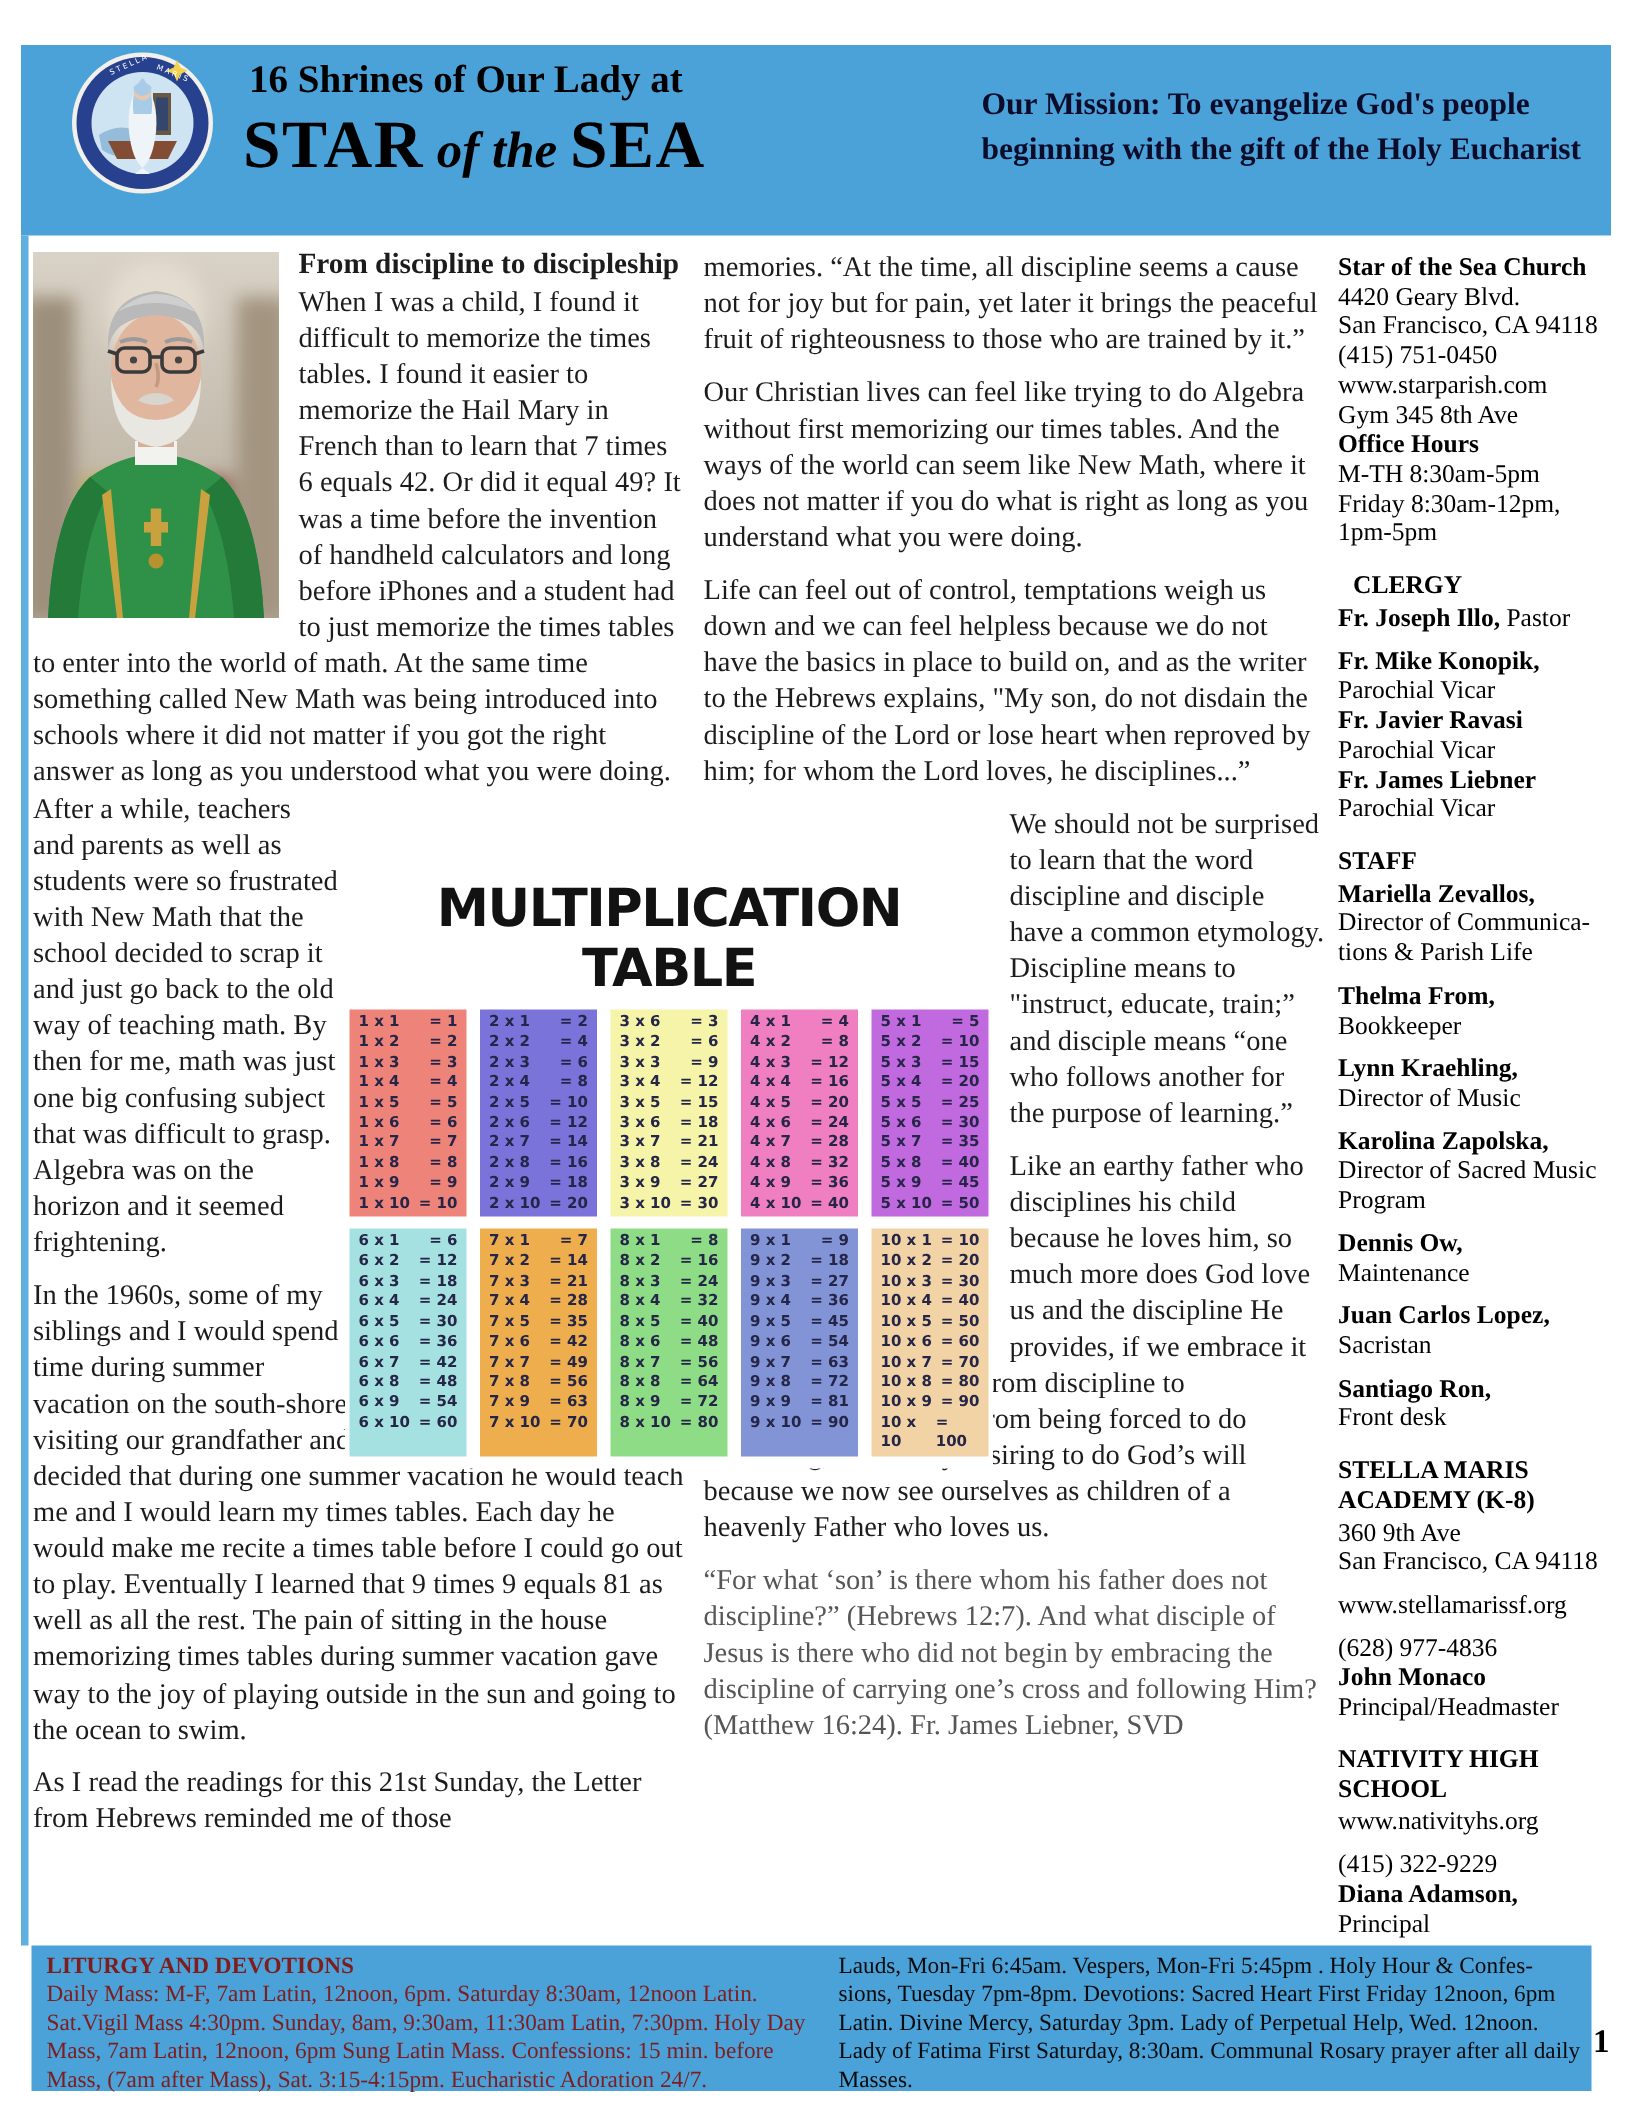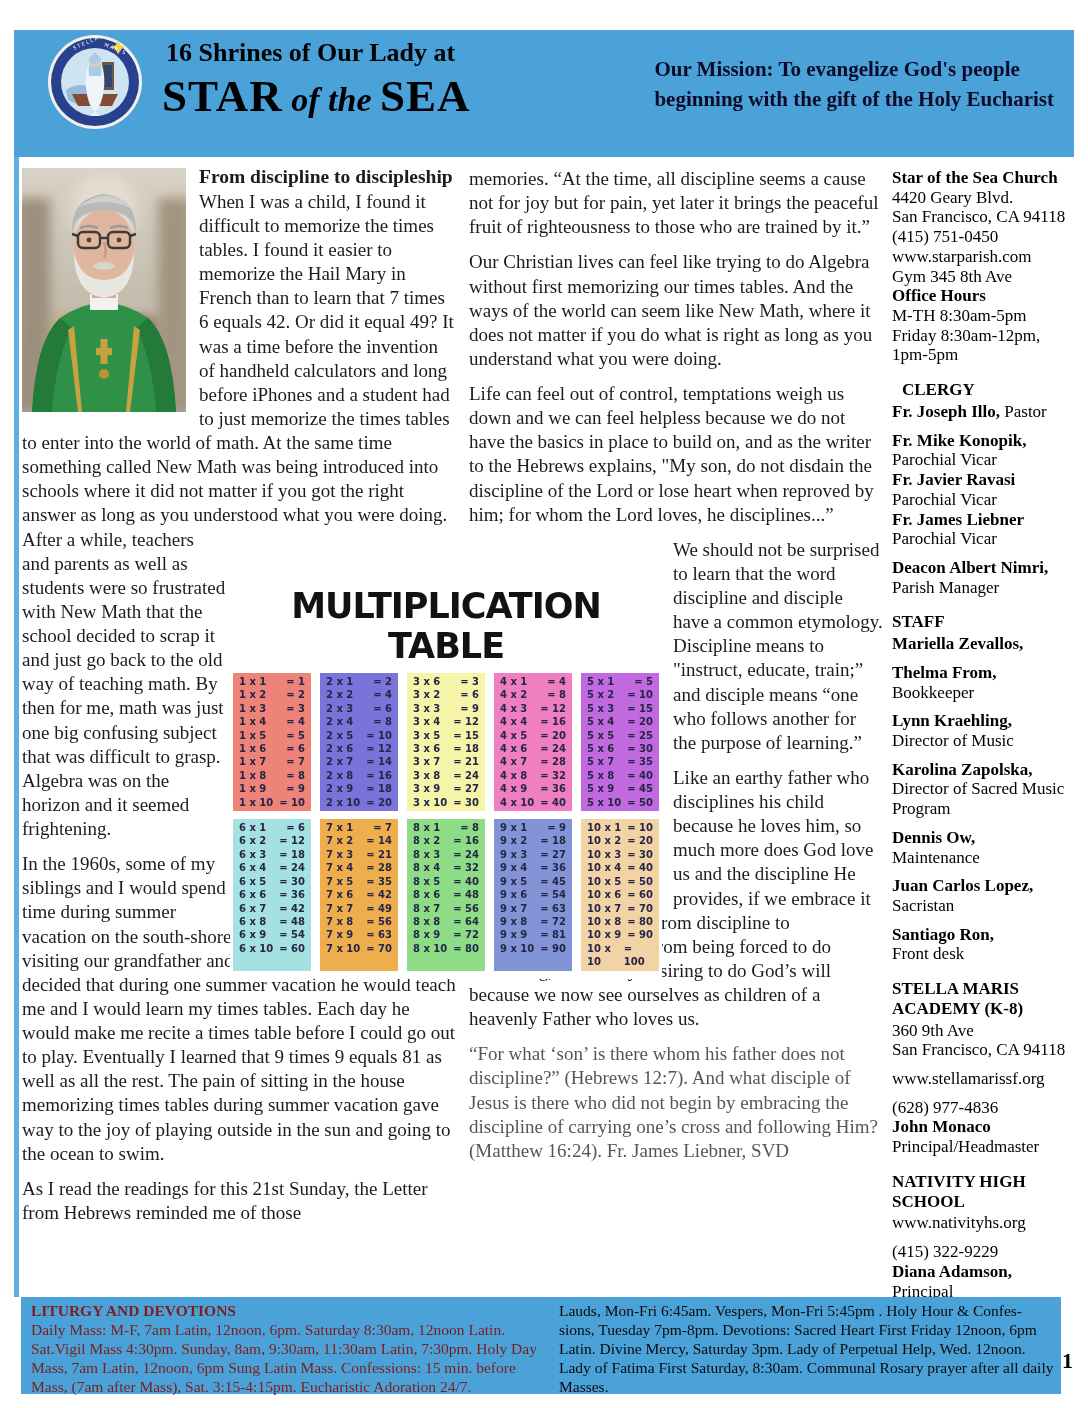--- a/index.html
+++ b/index.html
@@ -613,25 +613,24 @@
         <div class="sb-entry">M-TH 8:30am-5pm</div>
         <div class="sb-entry">Friday 8:30am-12pm,</div>
         <div class="sb-entry">1pm-5pm</div>
       </div>
       <div class="sb-section">
         <div class="sb-heading ind">CLERGY</div>
         <div class="sb-entry"><b>Fr. Joseph Illo,</b><span> Pastor</span></div>
         <div class="sb-entry gap"><b>Fr. Mike Konopik,</b><div>Parochial Vicar</div></div>
         <div class="sb-entry"><b>Fr. Javier Ravasi</b><div>Parochial Vicar</div></div>
         <div class="sb-entry"><b>Fr. James Liebner</b><div>Parochial Vicar</div></div>
-        <div class="sb-entry gap"><b>Deacon Albert Nimri,</b><div>Parish Manager</div></div>
       </div>
       <div class="sb-section">
         <div class="sb-heading">STAFF</div>
-        <div class="sb-entry"><b>Mariella Zevallos,</b></div>
+        <div class="sb-entry"><b>Mariella Zevallos,</b><div>Director of Communica-tions &amp; Parish Life</div></div>
         <div class="sb-entry gap"><b>Thelma From,</b><div>Bookkeeper</div></div>
         <div class="sb-entry gap"><b>Lynn Kraehling,</b><div>Director of Music</div></div>
         <div class="sb-entry gap"><b>Karolina Zapolska,</b><div>Director of Sacred Music Program</div></div>
         <div class="sb-entry gap"><b>Dennis Ow,</b><div>Maintenance</div></div>
         <div class="sb-entry gap"><b>Juan Carlos Lopez,</b><div>Sacristan</div></div>
         <div class="sb-entry gap"><b>Santiago Ron,</b><div>Front desk</div></div>
       </div>
       <div class="sb-section">
         <div class="sb-heading">STELLA MARIS ACADEMY (K-8)</div>
         <div class="sb-entry">360 9th Ave</div>

